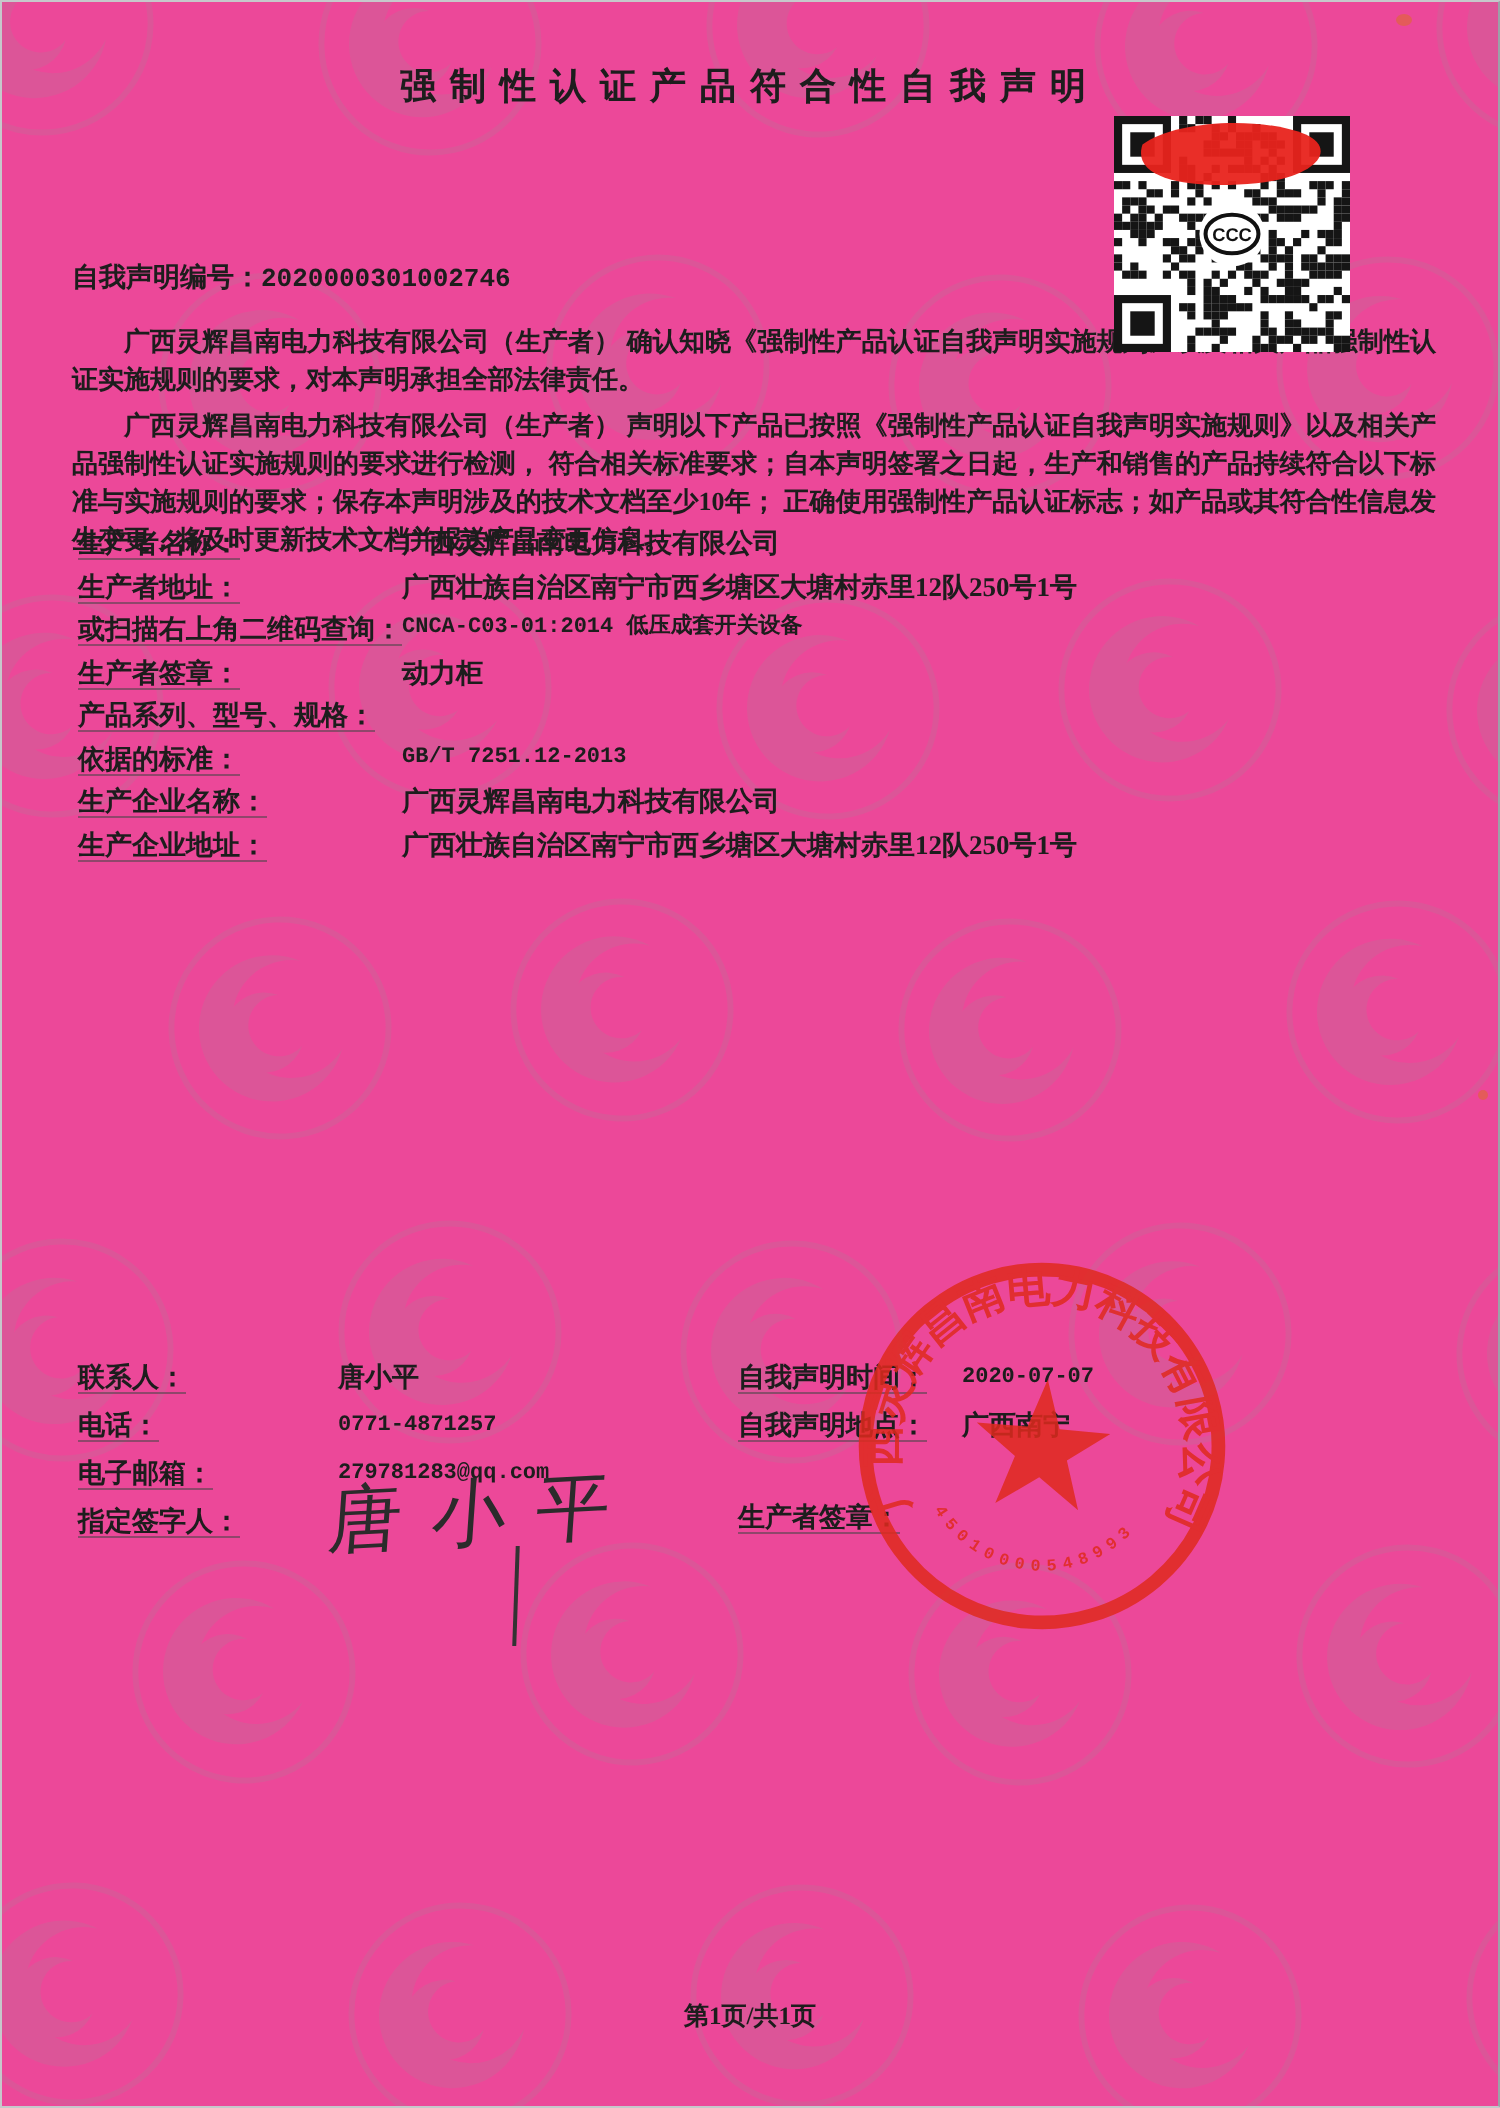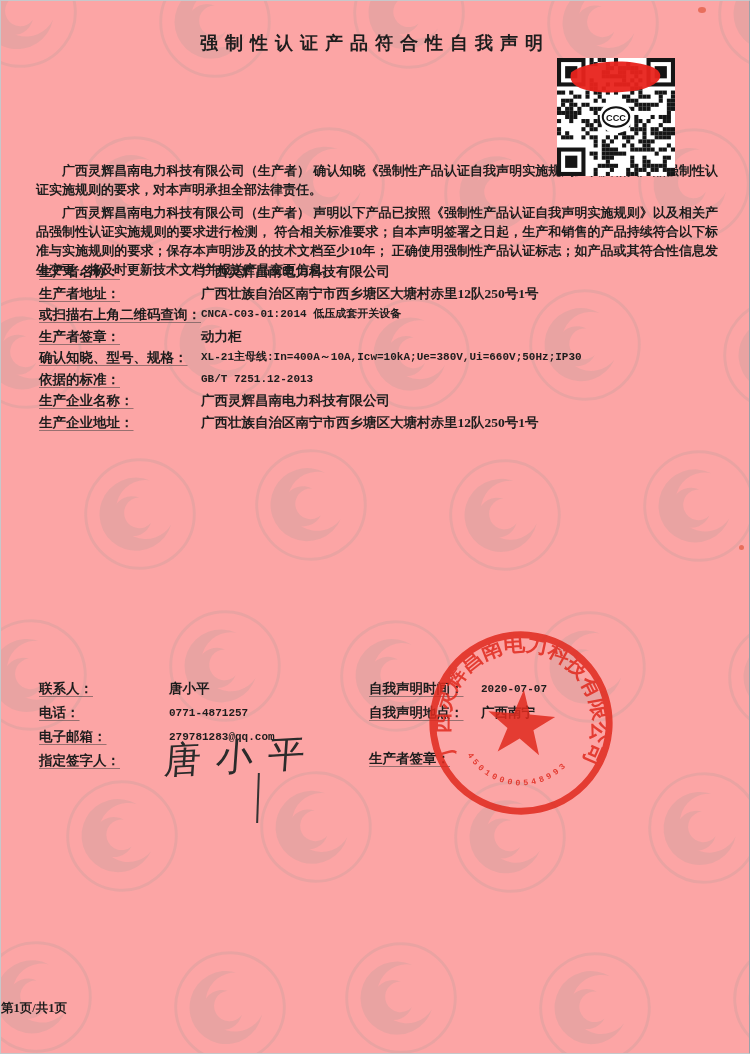--- a/index.html
+++ b/index.html
@@ -1,16 +1,16 @@
 <!DOCTYPE html>
 <html><head>
 <meta charset="utf-8">
 <style>
   html,body{margin:0;padding:0;background:#e9e9e9;}
-  .page{position:relative;width:748px;height:1052px;background:#fca5a5;overflow:hidden;
+  .page{position:relative;width:748px;height:1052px;background:#ec4899;overflow:hidden;
         border:1px solid #c6c8cb;border-right:2px solid #9ba1a8;
         font-family:"Liberation Serif","DejaVu Serif",serif;color:#1d1d1d;}
   
   .wm-layer{position:absolute;inset:0;z-index:0;pointer-events:none;}
   .wm{position:absolute;width:118px;height:118px;opacity:.16;}
   
   .doc-title{position:absolute;top:30px;left:0;width:100%;text-align:center;z-index:1;
              font-size:18px;font-weight:bold;letter-spacing:7px;}
   
   .qr-wrap{position:absolute;left:556px;top:57px;width:118px;height:118px;z-index:3;background:#fff;}
@@ -44,21 +44,21 @@
   .signature{position:absolute;left:163px;top:731px;z-index:3;font-size:37px;letter-spacing:15px;
              font-weight:normal;color:#2b2b2b;transform:rotate(-3deg) skewX(-7deg);white-space:nowrap;}
   .sig-tail{position:absolute;left:256px;top:772px;width:2px;height:50px;background:#333;
             transform:rotate(2deg);z-index:3;}
   
   .seal{position:absolute;left:422px;top:624px;width:196px;height:196px;z-index:4;opacity:.85;
         transform:rotate(5deg);pointer-events:none;}
   
   .note{position:absolute;left:0;top:978px;width:100%;text-align:center;z-index:1;
         font-size:12.5px;font-weight:bold;}
-  .pageno{position:absolute;left:0;top:999px;width:100%;z-index:1;
+  .pageno{position:absolute;left:0;top:999px;width:100%;text-align:center;z-index:1;
           font-size:12.5px;font-weight:bold;}
   .speck{position:absolute;width:8px;height:6px;background:#e2604a;border-radius:50%;z-index:2;opacity:.8;}
 </style>
 </head>
 <body>
 
 <div class="page">
 
   <div class="wm-layer">
       <div class="wm" style="left: -39px; top: -48px; transform: rotate(-8deg);"><svg width="118" height="118" viewBox="0 0 100 100">
@@ -525,20 +525,23 @@
         <rect x="8" y="96" width="12" height="12" fill="#151515"></rect>
       <g>
         <circle cx="58" cy="58" r="16" fill="#fff"></circle>
         <ellipse cx="58" cy="58" rx="13" ry="9.5" fill="none" stroke="#111" stroke-width="2"></ellipse>
         <text x="58" y="61.5" text-anchor="middle" font-size="9" font-weight="bold" fill="#111" font-family="Liberation Sans, sans-serif">CCC</text>
       </g>
       <path d="M14,14 C30,2 72,0 94,9 C110,16 100,30 70,33 C40,36 8,32 14,14 Z" fill="#e8231c" opacity="0.95"></path>
     </svg>
   </div>
 
+  <div class="decl-no">
+    <span>自我声明编号：</span><span class="num">2020000301002746</span>
+  </div>
 
   <div class="para para1">广西灵辉昌南电力科技有限公司（生产者） 确认知晓《强制性产品认证自我声明实施规则》以及相关产品强制性认证实施规则的要求，对本声明承担全部法律责任。</div>
   <div class="para para2">广西灵辉昌南电力科技有限公司（生产者） 声明以下产品已按照《强制性产品认证自我声明实施规则》以及相关产品强制性认证实施规则的要求进行检测， 符合相关标准要求；自本声明签署之日起，生产和销售的产品持续符合以下标准与实施规则的要求；保存本声明涉及的技术文档至少10年； 正确使用强制性产品认证标志；如产品或其符合性信息发生变更，将及时更新技术文档并报送产品变更信息。</div>
 
   <div class="info">
     <div class="row">
       <span class="flabel">生产者名称：</span>
       <span class="fvalue">广西灵辉昌南电力科技有限公司</span>
       </div>
     <div class="row">
@@ -547,22 +550,21 @@
       </div>
     <div class="row">
       <span class="flabel">或扫描右上角二维码查询：</span>
       <span class="fvalue mono">CNCA-C03-01:2014  低压成套开关设备</span>
       </div>
     <div class="row">
       <span class="flabel">生产者签章：</span>
       <span class="fvalue">动力柜</span>
       </div>
     <div class="row">
-      <span class="flabel">确认知晓、型号、规格：</span>
-      <span class="fvalue mono">XL-21主母线:In=400A～10A,Icw=10kA;Ue=380V,Ui=660V;50Hz;IP30</span>
+      <span class="flabel">产品系列、型号、规格：</span>
       </div>
     <div class="row">
       <span class="flabel">依据的标准：</span>
       <span class="fvalue mono">GB/T 7251.12-2013</span>
       </div>
     <div class="row">
       <span class="flabel">生产企业名称：</span>
       <span class="fvalue">广西灵辉昌南电力科技有限公司</span>
       </div>
     <div class="row">

